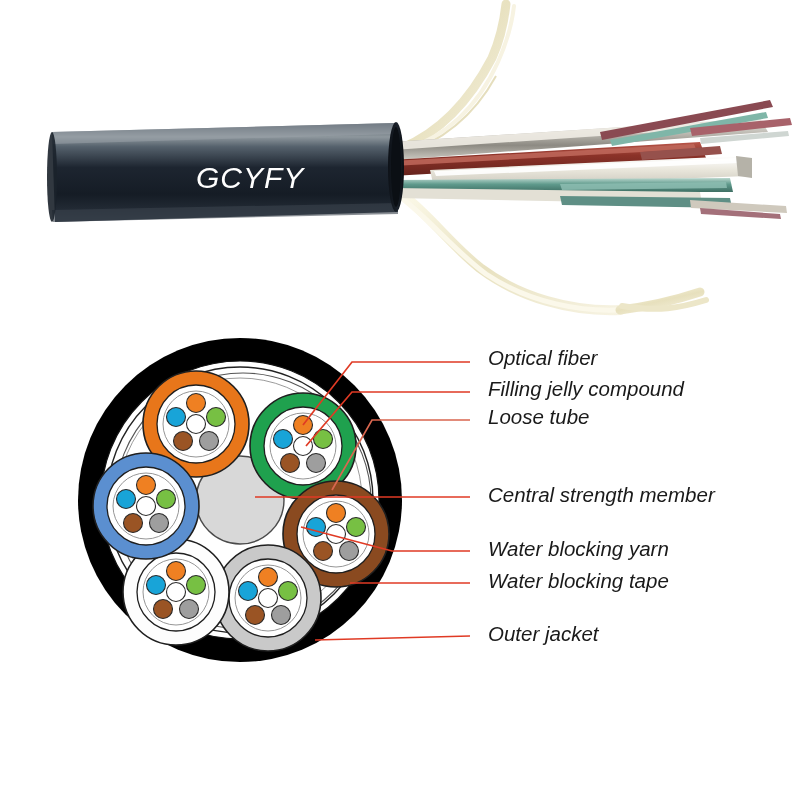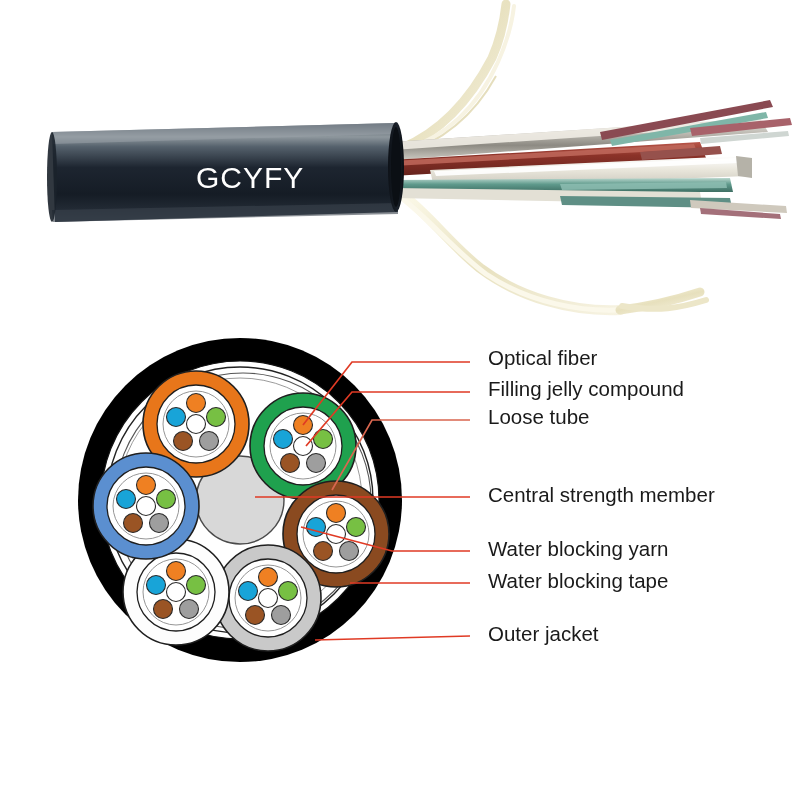--- a/index.html
+++ b/index.html
@@ -3,21 +3,21 @@
 <meta charset="utf-8">
 <style>
   html,body{margin:0;padding:0;}
   body{
     width:800px;height:800px;
     background:#ffffff;
     font-family:"Liberation Sans",sans-serif;
     overflow:hidden;
     position:relative;
   }
-  #stage{position:absolute;left:0;top:0;width:800px;height:800px;}
+  #stage{position:absolute;left:0;top:0;width:800px;height:800px;font-style:italic;}
   .photo-wrap{position:absolute;left:0;top:0;width:800px;height:330px;}
   .diagram-wrap{position:absolute;left:0;top:320px;width:800px;height:400px;}
   svg{display:block;}
   .lbl{
     font-family:"Liberation Sans",sans-serif;
     font-size:20.5px;
     fill:#1a1a1a;
     dominant-baseline:middle;
   }
   .jacket-text{

